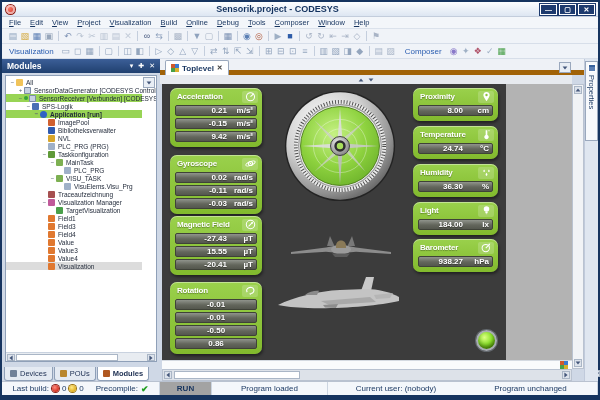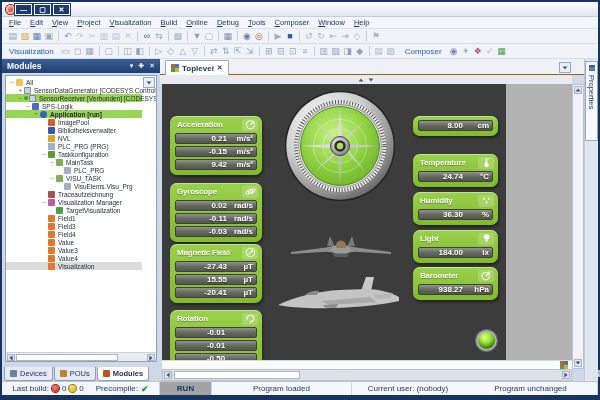--- a/index.html
+++ b/index.html
@@ -51,21 +51,21 @@
   .sb-btn{position:absolute;top:1px;width:8px;height:7px;background:#dde3ec;border:1px solid #aab6c6;
     display:flex;align-items:center;justify-content:center;}
 
   .dock-tabs{left:4px;top:367px;height:14px;display:flex;gap:1px;}
   .dock-tab{border:1px solid #8fa0b8;border-top:none;border-radius:0 0 3px 3px;background:#e4eaf2;
     font-size:7.5px;color:#1d2f52;display:flex;align-items:center;gap:3px;padding:0 5px;}
   .dock-tab.active{background:#fff;font-weight:bold;}
   .dt-icon{width:7px;height:7px;border-radius:1px;flex:none;}
 
   
-  .tabbar{left:160px;top:59px;width:426px;height:16px;background:#eef1f6;border-bottom:1px solid #a16207;}
+  .tabbar{left:160px;top:59px;width:426px;height:16px;background:#eef1f6;border-bottom:5px solid #a16207;}
   .etab{position:absolute;left:5px;top:1px;height:15px;background:#fff;border:1px solid #9aa8bd;border-bottom:none;
     border-radius:2px 2px 0 0;display:flex;align-items:center;gap:3px;padding:0 5px;
     font-size:8px;font-weight:bold;color:#16345f;}
   .visu-mini{width:8px;height:8px;flex:none;}
   .etab-close{font-size:7px;color:#444;font-weight:bold;}
   .tab-drop{position:absolute;right:15px;top:3px;width:12px;height:11px;border:1px solid #9aa8bd;background:#e9eef5;
     display:flex;align-items:center;justify-content:center;}
   .splitter{left:160px;top:75px;width:412px;height:9px;background:#e7eaef;display:flex;align-items:center;
     justify-content:center;gap:4px;}
 
@@ -81,21 +81,21 @@
 
   .props-strip{left:584px;top:59px;width:14px;height:322px;background:#dfe6f0;border-left:1px solid #c0cadb;}
   .props-tab{left:585px;top:61px;width:13px;height:80px;background:#f7f9fc;border:1px solid #9aa8bd;
     display:flex;flex-direction:column;align-items:center;padding-top:2px;gap:3px;}
   .props-icon{width:8px;height:8px;background:#5b7fb4;box-shadow:inset 0 0 0 1px #fff, inset 0 3px 0 #37619c;flex:none;}
   .props-text{writing-mode:vertical-rl;font-size:7.5px;color:#16345f;}
 
   
   .vpanel{position:absolute;width:92px;background:linear-gradient(180deg,#9ad14c,#82ba2d);
     border:1px solid #6999255;border-radius:7px;box-shadow:inset 0 1px 0 rgba(255,255,255,.4),1px 2px 3px rgba(0,0,0,.45);
-    padding:2px 4px 3px 4px;margin-top:28px;}
+    padding:2px 4px 3px 4px;}
   .vp-head{display:flex;align-items:center;height:13px;margin-bottom:2px;}
   .vp-title{flex:1;font-size:8px;font-weight:bold;color:#fff;text-shadow:0 1px 1px rgba(0,0,0,.35);
     padding-left:3px;letter-spacing:-.2px;white-space:nowrap;}
   .vp-icon{width:16px;height:12px;background:rgba(255,255,255,.18);border-radius:2px;flex:none;
     display:flex;align-items:center;justify-content:center;}
   .vp-icon svg{width:13px;height:11px;}
   .vp-row{height:11px;margin:2px 1px;background:linear-gradient(180deg,#90948c,#63665c 55%,#54574e);
     border:1px solid #3f4238;border-radius:2px;display:flex;align-items:center;padding:0 3px;
     font-size:8px;font-weight:bold;color:#fff;text-shadow:0 1px 1px rgba(0,0,0,.4);}
   .vp-val{flex:1;text-align:right;padding-right:6px;}
@@ -128,20 +128,21 @@
   .arr-right{border-top:3px solid transparent;border-bottom:3px solid transparent;border-left:4px solid #44567a;}
   .arr.small{transform:scale(.8);}
 </style>
 </head>
 <body>
 
 <div class="window">
 
   <div class="abs titlebar">
     <span class="logo"></span>
+    <span class="win-title">Sensorik.project - CODESYS</span>
     <span class="winbtns">
       <span class="winbtn">—</span>
       <span class="winbtn">▢</span>
       <span class="winbtn">✕</span>
     </span>
   </div>
 
   <div class="abs menubar" id="menubar">
       <span class="menu-item"><u>F</u>ile</span>
       <span class="menu-item"><u>E</u>dit</span>
@@ -572,20 +573,29 @@
           <div class="vp-row">
             <span class="vp-val center">-0.50</span>
           </div>
           <div class="vp-row">
             <span class="vp-val center">0.86</span>
           </div>
         </div>
       </div>
     <div id="right-panels">
         <div class="vpanel" style="top: 4px; left: 251px; width: 85px;">
+          <div class="vp-head">
+            <span class="vp-title">Proximity</span>
+            <span class="vp-icon">
+              <svg viewBox="0 0 14 12">
+                <path d="M7 1.1 C9 1.1 10.4 2.5 10.4 4.3 C10.4 6.7 7 10.9 7 10.9 C7 10.9 3.6 6.7 3.6 4.3 C3.6 2.5 5 1.1 7 1.1 Z" fill="#fff"></path>
+                <circle cx="7" cy="4.3" r="1.3" fill="#8dc63f"></circle>
+              </svg>
+            </span>
+          </div>
           <div class="vp-row">
             <span class="vp-val">8.00</span>
             <span class="vp-unit">cm</span>
           </div>
         </div>
         <div class="vpanel" style="top: 42px; left: 251px; width: 85px;">
           <div class="vp-head">
             <span class="vp-title">Temperature</span>
             <span class="vp-icon">
               <svg viewBox="0 0 14 12">
@@ -698,18 +708,18 @@
       <span>Last build:</span>
       <span class="dot red"></span>
       <span>0</span>
       <span class="dot yellow"></span>
       <span>0</span>
       <span style="width:6px;"></span>
       <span>Precompile:</span>
       <span class="check">✔</span>
     </div>
     <div class="seg seg-run" style="width:52px;">RUN</div>
-    <div class="seg" style="width:140px;">Program loaded</div>
+    <div class="seg" style="width:116px;">Program loaded</div>
     <div class="seg" style="flex:1;border-right:none;">Current user: (nobody)</div>
     <div class="seg" style="width:134px;">Program unchanged</div>
   </div>
   <div class="abs bottom-bar"></div>
 </div>
 
 </body></html>

